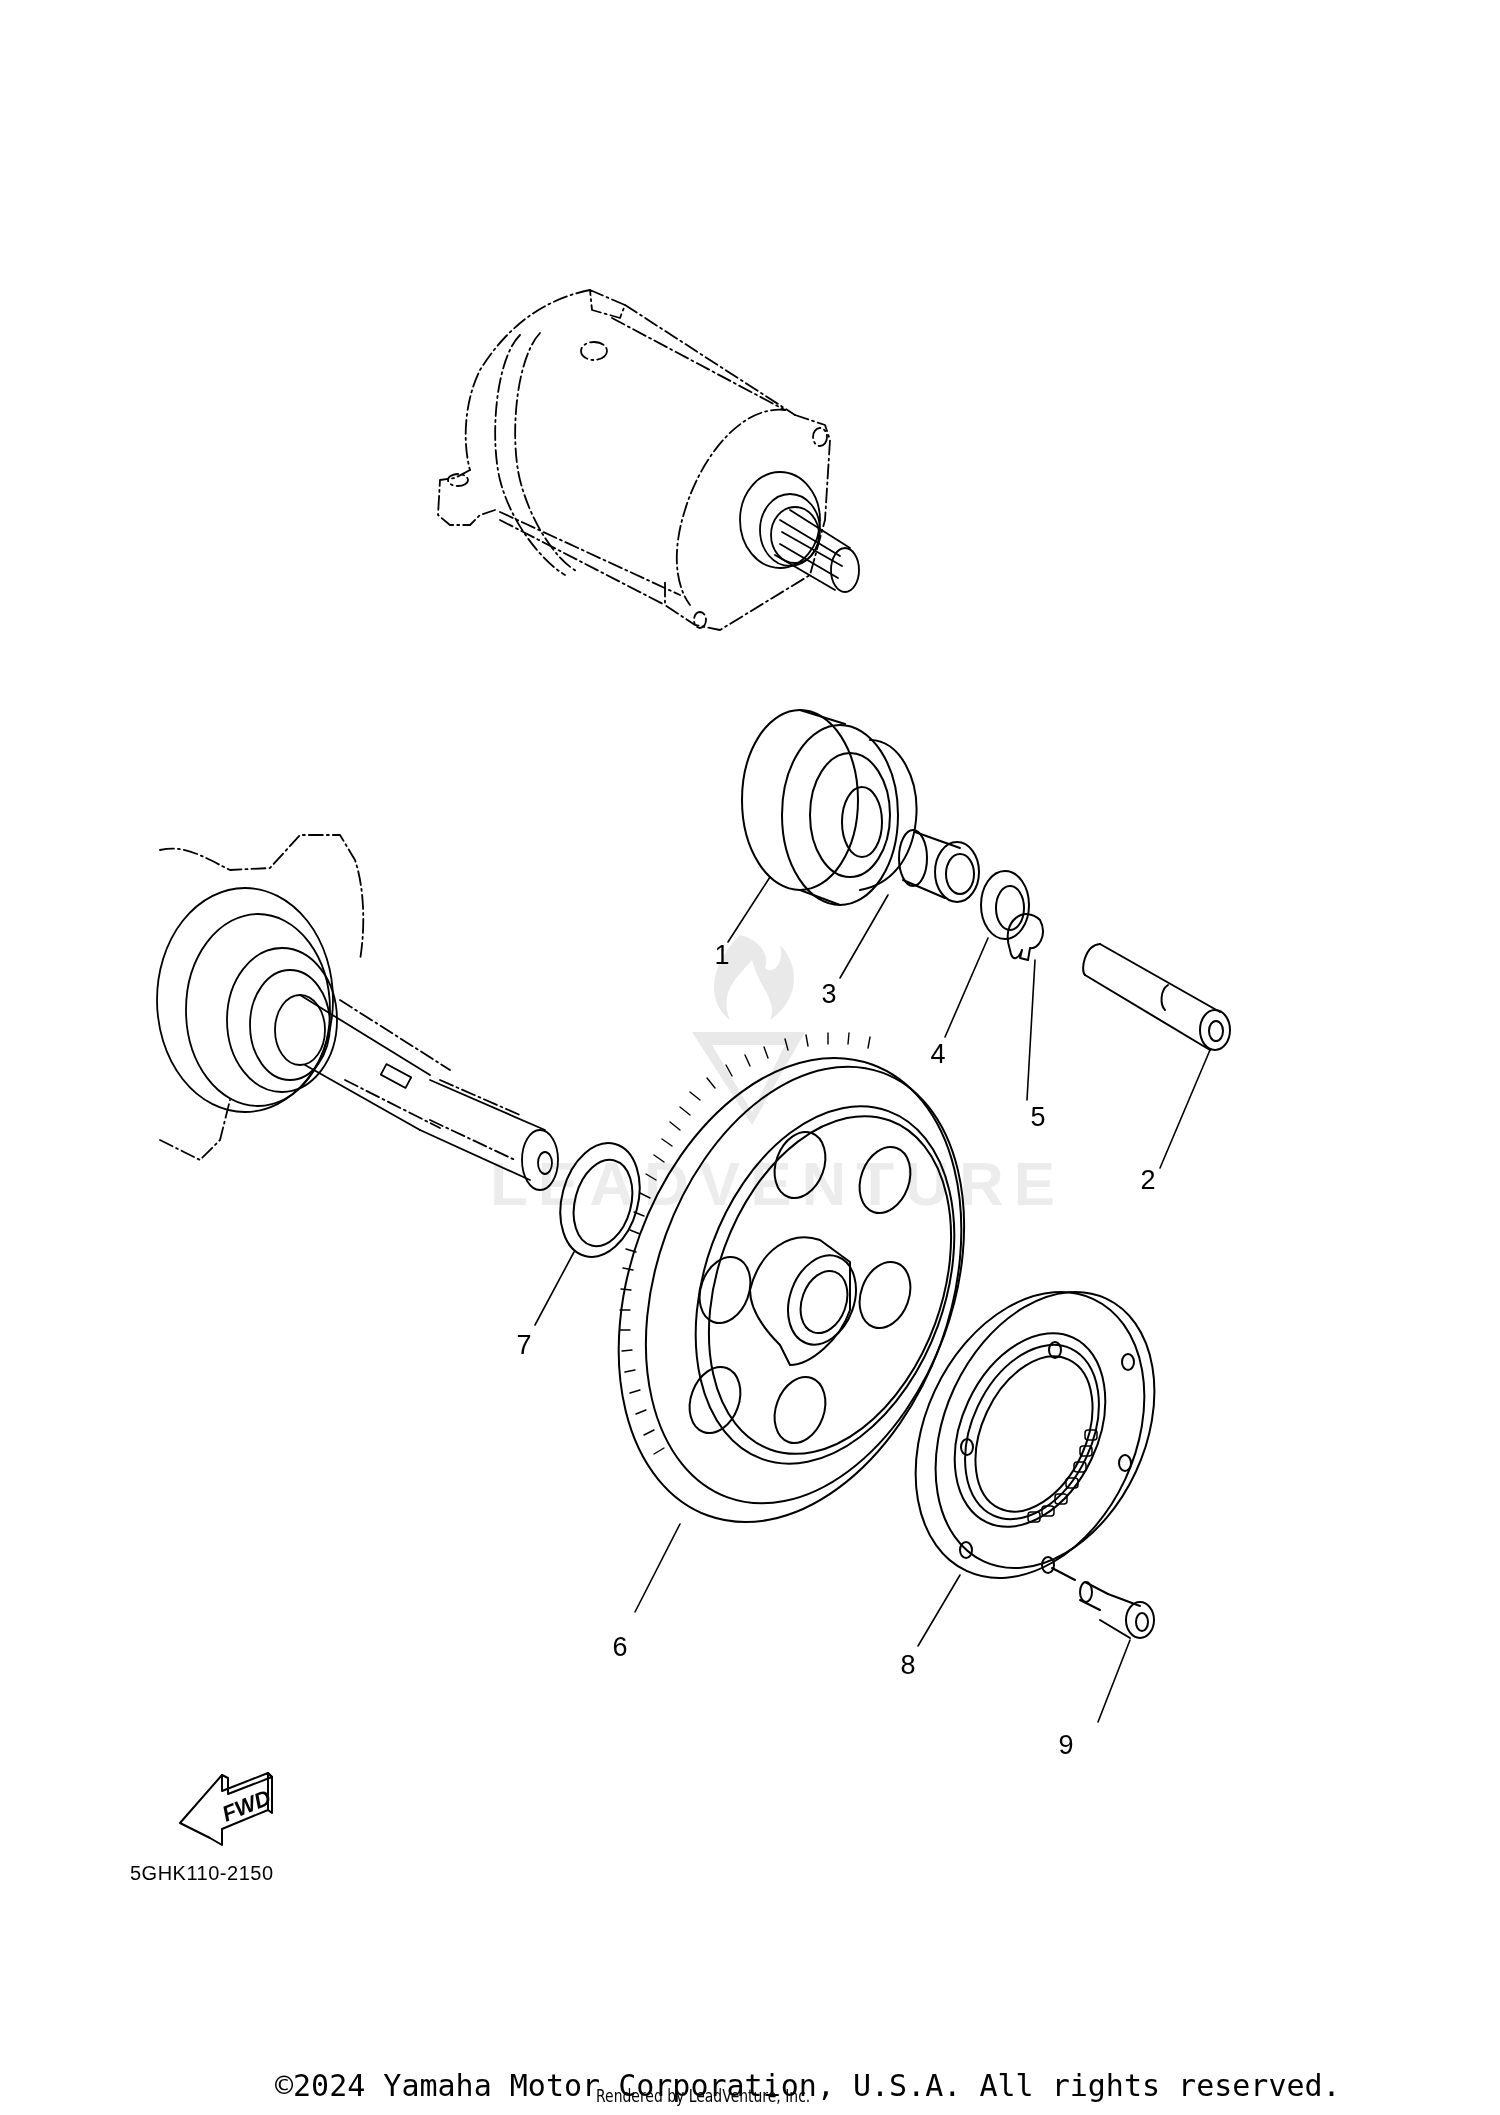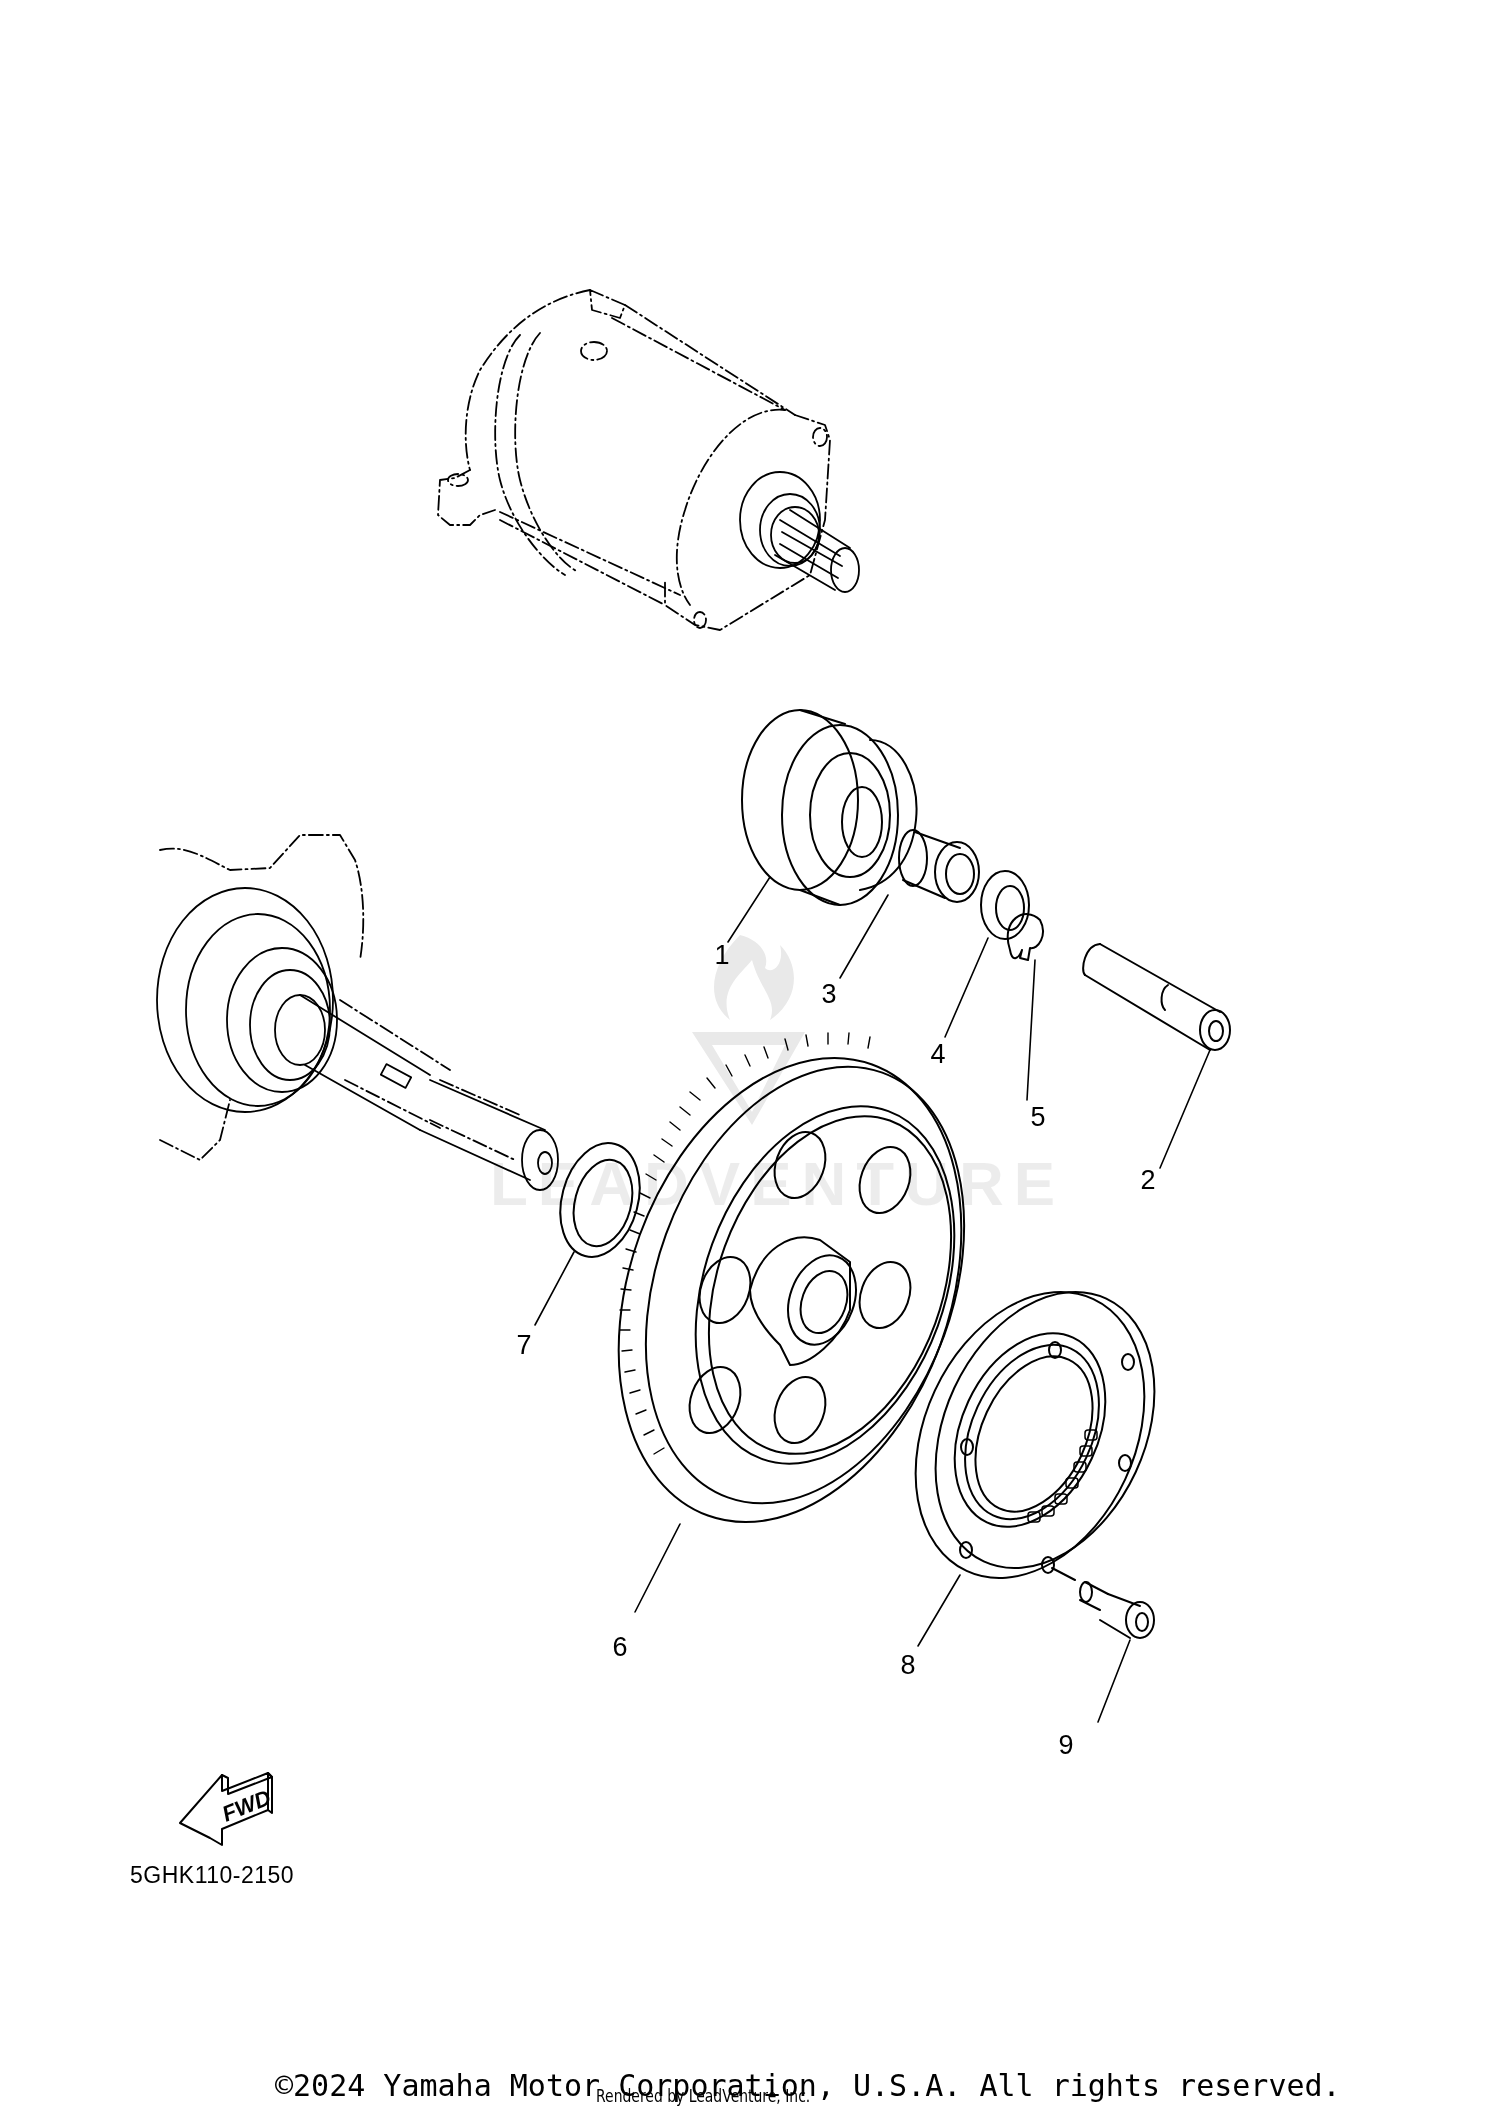--- a/index.html
+++ b/index.html
@@ -1,20 +1,20 @@
 <!DOCTYPE html>
 <html><head>
   <meta charset="utf-8">
   <style>
     html, body { margin: 0; padding: 0; background: #ffffff; }
     body { width: 1500px; height: 2115px; position: relative; overflow: hidden; font-family: "Liberation Sans", sans-serif; }
     .canvas { position: absolute; left: 0; top: 0; width: 1500px; height: 2115px; }
     svg.diagram { position: absolute; left: 0; top: 0; }
     .callout { position: absolute; font-family: "Liberation Sans", sans-serif; font-size: 27px; color: #000; line-height: 1; transform: translate(-50%, -50%); }
-    .diagram-code { position: absolute; left: 130px; top: 1862px; font-family: "Liberation Sans", sans-serif; font-size: 23px; color: #000; letter-spacing: 0.5px; }
+    .diagram-code { position: absolute; left: 130px; top: 1862px; font-family: "Liberation Sans", sans-serif; font-size: 20px; color: #000; letter-spacing: 0.5px; }
     .watermark-text { position: absolute; left: 490px; top: 1148px; font-family: "Liberation Sans", sans-serif; font-weight: bold; font-size: 62px; letter-spacing: 10px; color: #000; opacity: 0.07; }
     .copyright { position: absolute; left: 275px; top: 2068px; font-family: "DejaVu Sans Mono", monospace; font-size: 30px; color: #000; white-space: nowrap; }
     .rendered-by { position: absolute; left: 596px; top: 2086px; font-family: "DejaVu Sans", sans-serif; font-size: 17px; color: #000; white-space: nowrap; transform: scaleX(0.82); transform-origin: left; }
     .fwd-label { font-family: "Liberation Sans", sans-serif; font-weight: bold; font-style: italic; }
   </style>
 </head>
 <body>
 
 <div class="canvas">
 

